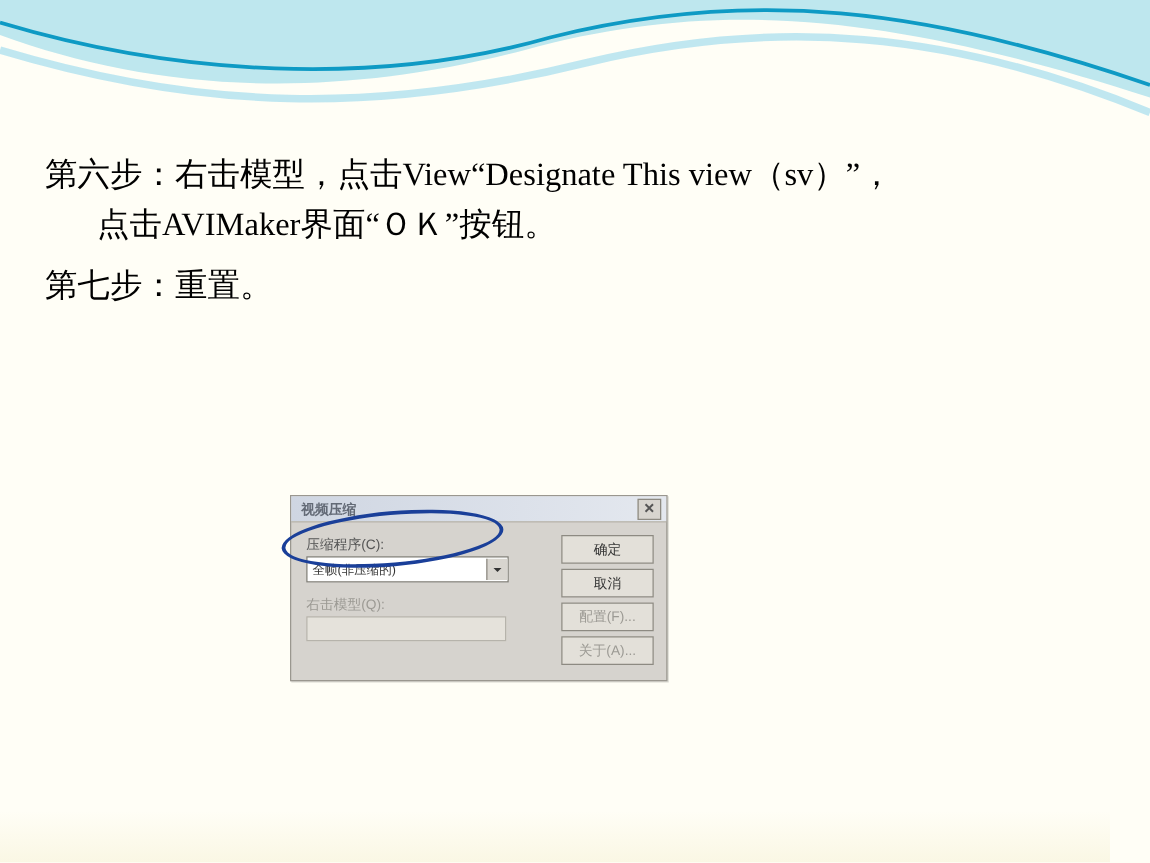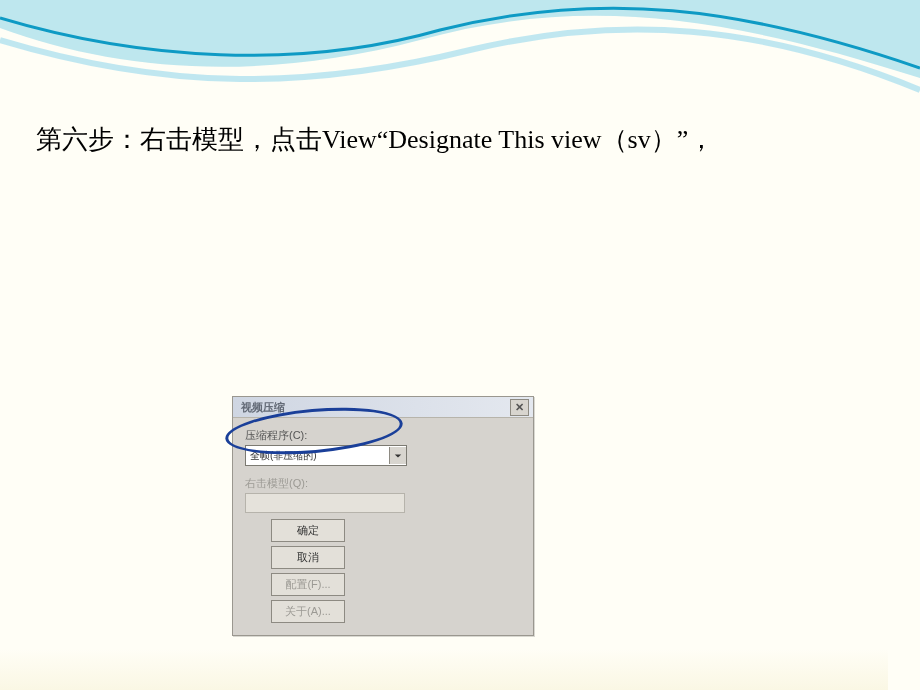--- a/index.html
+++ b/index.html
@@ -76,21 +76,21 @@
     display: flex; align-items: center; justify-content: center;
     font-weight: bold;
     color: #555;
     font-size: 11px;
     line-height: 1;
   }
   .dlg-body {
     position: relative;
     padding: 10px 10px 12px 12px;
     display: flex;
-    flex-direction: column;
+    flex-direction: row;
   }
   .dlg-left {
     flex: 1;
   }
   .dlg-right {
     width: 74px;
     margin-left: 10px;
     display: flex;
     flex-direction: column;
     gap: 4px;
@@ -163,21 +163,23 @@
 
   <svg class="wave" viewBox="0 0 920 110" preserveAspectRatio="none">
     <path d="M0,28 C120,72 260,82 420,40 C580,-4 720,14 920,78 L920,0 L0,0 Z" fill="#88d3e8" opacity="0.55"></path>
     <path d="M0,18 C140,60 300,70 440,30 C600,-10 740,6 920,68" fill="none" stroke="#0e9ac4" stroke-width="3"></path>
     <path d="M0,40 C160,88 300,92 470,50 C620,14 760,24 920,90" fill="none" stroke="#b9e4f0" stroke-width="6" opacity="0.9"></path>
   </svg>
 
   <div class="content">
     <p class="para">
       <span>第六步：右击模型，点击View“Designate This view（sv）”，</span>
+      <span class="indent">点击AVIMaker界面“ＯＫ”按钮。</span>
     </p>
+    <p class="para">第七步：重置。</p>
   </div>
 
   <div class="dialog-wrap">
     <div class="dlg">
       <div class="dlg-title">
         <span>视频压缩</span>
         <span class="dlg-close">
           <span>✕</span>
         </span>
       </div>

